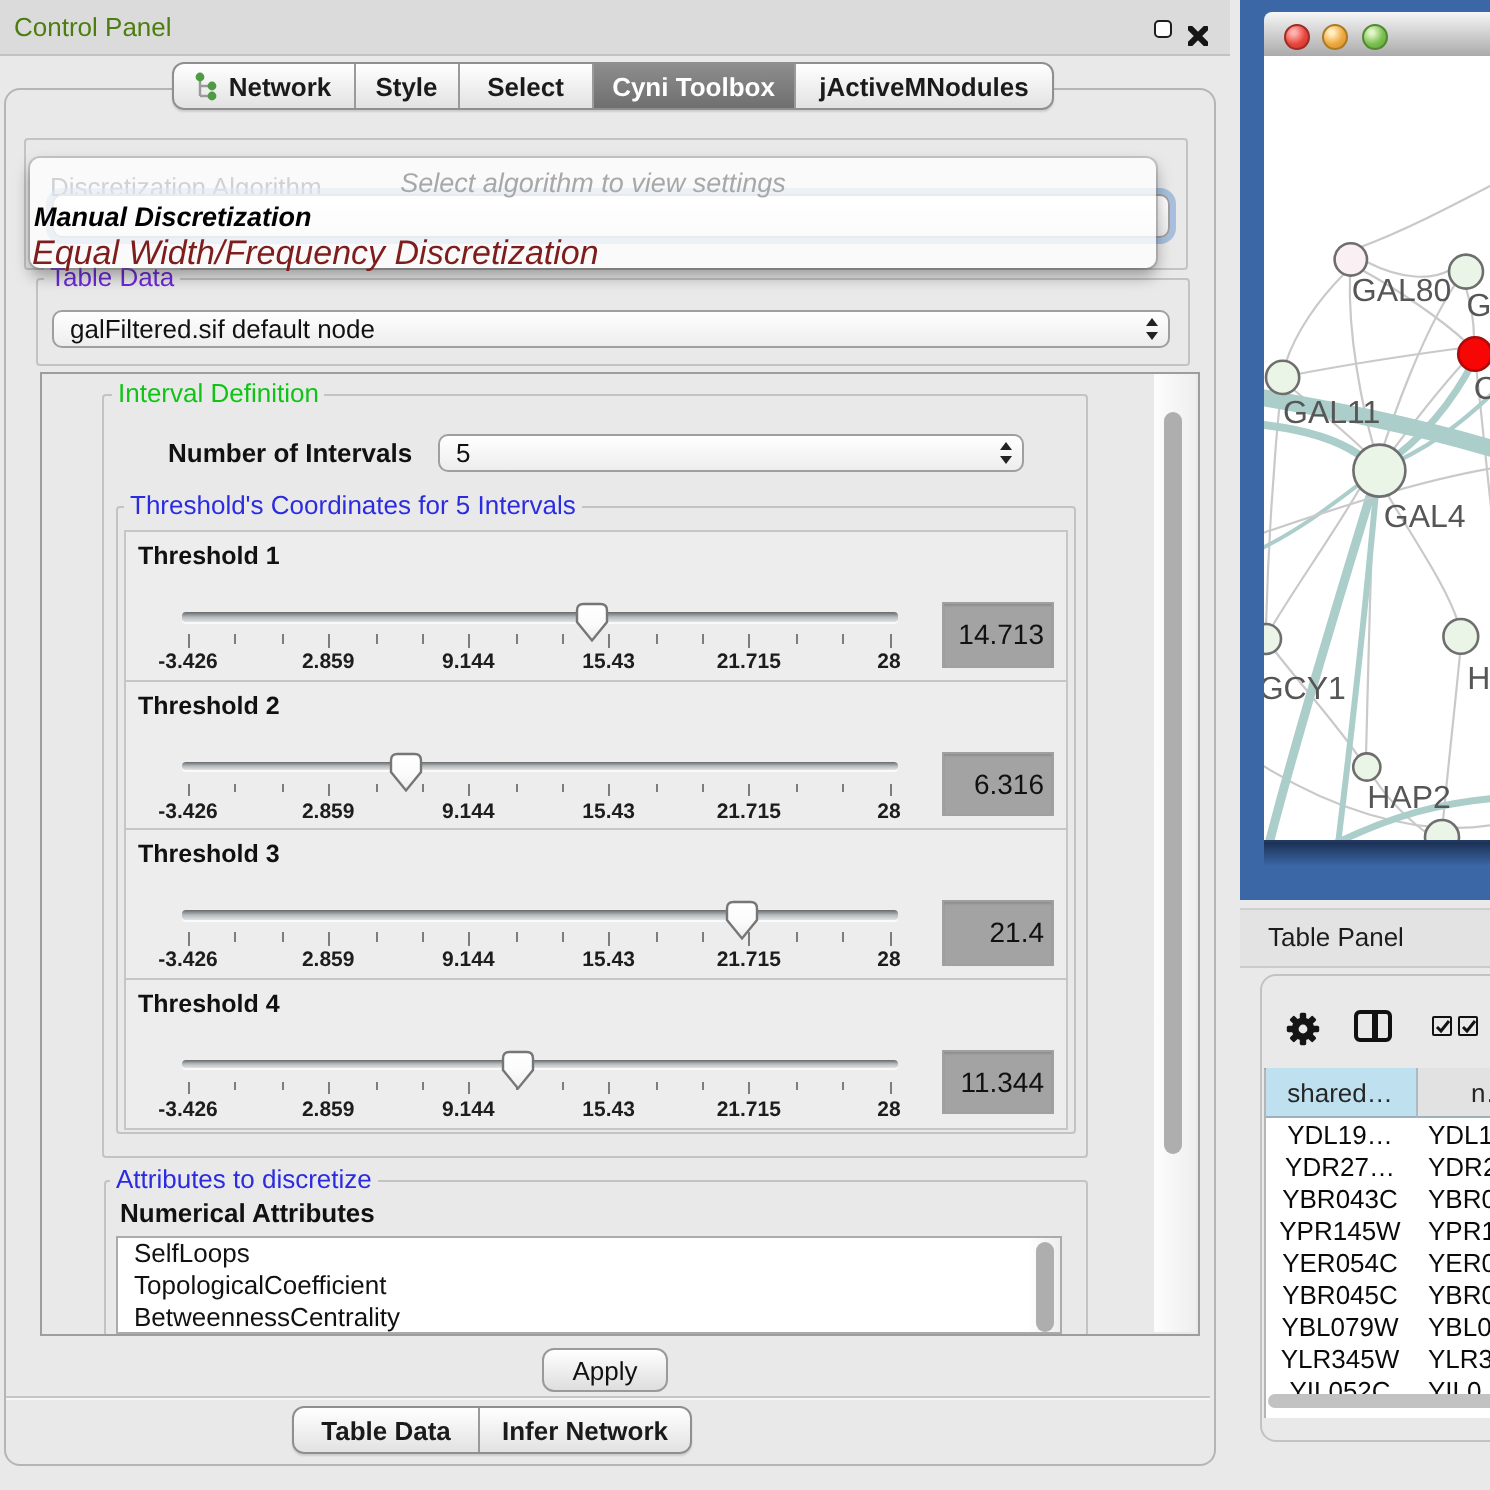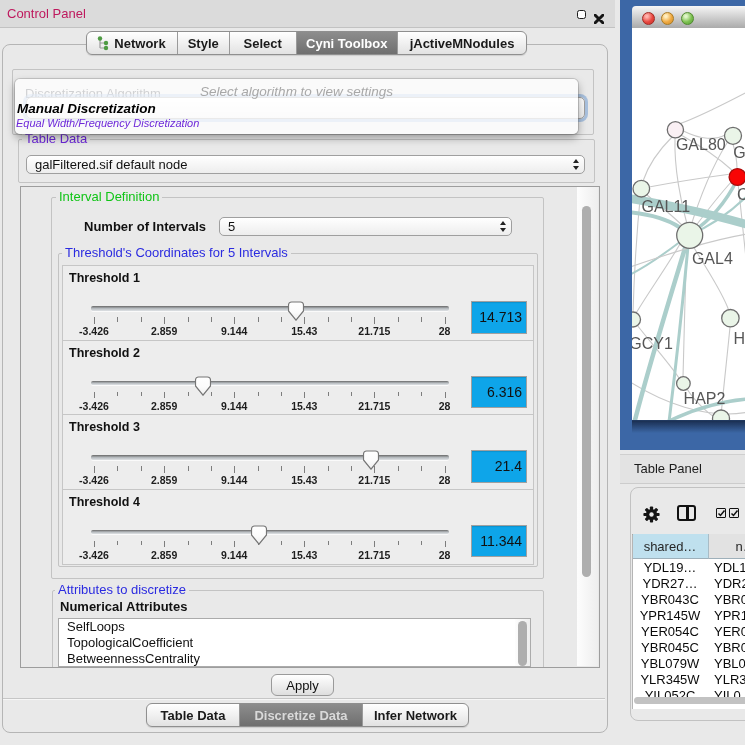--- a/index.html
+++ b/index.html
@@ -1,21 +1,21 @@
 <!DOCTYPE html>
 <html><head><meta charset="utf-8">
 <style>
 html,body{margin:0;padding:0;}
 body{width:745px;height:745px;overflow:hidden;background:#e9e9e9;
 font-family:"Liberation Sans",sans-serif;-webkit-font-smoothing:antialiased;}
 #app{position:relative;width:745px;height:745px;}
 .abs{position:absolute;}
 
 #titlebar{left:0;top:0;width:615px;height:27px;background:#dbdbdb;border-bottom:1px solid #c2c2c2;}
-#titlebar .t{position:absolute;left:7px;top:6px;font-size:13px;color:#be185d;}
+#titlebar .t{position:absolute;left:7px;top:6px;font-size:13px;color:#4d7c0f;}
 #winsq{left:577px;top:10px;width:6.5px;height:7px;border:1.9px solid #1d1d1d;border-radius:2.5px;background:#fdfdfd;}
 #winx{left:594px;top:10px;}
 
 .seg{position:absolute;z-index:3;display:flex;border:1px solid #8f8f8f;border-radius:6px;overflow:hidden;
 background:linear-gradient(#ffffff,#e2e2e2);box-shadow:0 1px 1px rgba(0,0,0,0.12);}
 .seg .it{font-size:13px;font-weight:bold;color:#1a1a1a;display:flex;align-items:center;justify-content:center;
 border-left:1px solid #9a9a9a;white-space:nowrap;}
 .seg .it:first-child{border-left:none;}
 .seg .sel{background:linear-gradient(#8d8d8d,#6f6f6f);color:#fff;}
 
@@ -29,21 +29,21 @@
 .arr b{width:0;height:0;border-left:3.5px solid transparent;border-right:3.5px solid transparent;display:block;}
 .arr .up{border-bottom:4.5px solid #222;margin-bottom:2.5px;}
 .arr .dn{border-top:4.5px solid #222;}
 
 #scrollpane{left:20px;top:186px;width:578px;height:480px;border:1px solid #9d9d9d;background:#e9e9e9;overflow:hidden;}
 .vtrack{position:absolute;background:linear-gradient(to right,#fdfdfd,#eeeeee);}
 .vthumb{position:absolute;background:#aeaeae;border-radius:5px;}
 
 .trow{position:absolute;left:41px;width:470px;height:74.5px;border:1px solid #c6c6c6;background:#ededed;}
 .trow .lbl{position:absolute;left:6px;top:5px;font-size:12.5px;font-weight:bold;color:#111;}
-.vbox{position:absolute;box-sizing:border-box;left:408px;top:35px;width:56px;height:32.5px;background:#0ea5e9;border:1px solid #a0a0a0;
+.vbox{position:absolute;box-sizing:border-box;left:408px;top:35px;width:56px;height:32.5px;background:#a3a3a3;border:1px solid #a0a0a0;
 box-shadow:inset 0 1px 1px rgba(0,0,0,0.12);font-size:14px;color:#111;text-align:right;padding:0 4px 0 0;
 display:flex;align-items:center;justify-content:flex-end;}
 .sl-track{position:absolute;left:28px;width:358px;height:4.5px;top:40px;border-radius:2px;
 background:linear-gradient(#686868,#b5babe 50%,#dfe2e5);box-shadow:0 1px 0 #fafafa;}
 .tick{position:absolute;width:1px;background:#7d7d7d;}
 .slab{position:absolute;font-size:10.5px;font-weight:bold;color:#1d1d1d;transform:translateX(-50%);white-space:nowrap;}
 .thumb{position:absolute;top:35px;width:17px;height:20px;transform:translateX(-50%);}
 
 #attrlist{left:37px;top:431px;width:473px;height:49px;box-sizing:border-box;background:#fff;border:1px solid #ababab;font-size:13px;color:#111;}
 #attrlist div{padding-left:8px;height:16px;line-height:16px;}
@@ -58,21 +58,21 @@
 #canshadow{left:12px;top:420px;width:113px;height:12px;background:linear-gradient(rgba(8,18,38,0.65),rgba(60,103,166,0));border-top:1px solid rgba(5,12,28,0.5);}
 #tptitle{left:620px;top:454px;width:125px;height:28px;background:#e3e3e3;border-top:1px solid #cfcfcf;border-bottom:1px solid #cccccc;}
 #tpbox{left:630px;top:487px;width:130px;height:232px;border:1px solid #c2c2c2;border-radius:8px;background:#e9e9e9;}
 .hdr{position:absolute;top:47px;height:24px;font-size:13px;color:#262626;display:flex;align-items:center;justify-content:center;}
 .trowt{position:absolute;font-size:13px;color:#0a0a0a;height:16px;display:flex;align-items:center;justify-content:center;}
 
 #popup{z-index:10;left:15px;top:79px;width:563px;height:55px;background:rgba(255,255,255,0.78);border-radius:5px;
 box-shadow:0 4px 8px rgba(0,0,0,0.35),0 0 0 1px rgba(150,150,150,0.4);font-style:italic;}
 #popup .r1{position:absolute;left:0;right:0;top:5px;text-align:center;font-size:13.5px;color:#a8a8a8;}
 #popup .r2{position:absolute;left:2px;top:21.5px;font-size:13.5px;font-weight:bold;color:#000;}
-#popup .r3{position:absolute;left:1px;top:37.5px;font-size:11px;color:#6d28d9;text-align:right;}
+#popup .r3{position:absolute;left:1px;top:37.5px;font-size:17px;color:#7f1d1d;text-align:right;}
 </style></head>
 <body>
 <div id="app">
 
 <div id="titlebar" class="abs">
       <span class="t">Control Panel</span>
     </div>
 <div id="winsq" class="abs"></div>
 <div id="winx" class="abs"><svg width="10" height="10" viewBox="0 0 10 10">
         <path d="M1.2,1.2 L8.8,8.8 M8.8,1.2 L1.2,8.8" stroke="#151515" stroke-width="3" stroke-linecap="round"></path>
@@ -287,21 +287,20 @@
 
   <div class="vtrack" style="left:556px;top:0;width:21px;height:479px;"></div>
   <div class="vthumb" style="left:561px;top:19px;width:9px;height:371px;"></div>
 </div>
 
 <div class="pushbtn" style="left:271px;top:674px;width:61px;height:20px;">Apply</div>
 <div class="abs" style="left:3px;top:698px;width:602px;height:1px;background:#c6c6c6;"></div>
 <div class="abs" style="left:3px;top:699px;width:602px;height:1px;background:#f6f6f6;"></div>
 <div class="seg" style="left:146px;top:703px;height:22px;">
  <div class="it" style="width:92px;">Table Data</div>
- <div class="it sel" style="width:122px;color:#d9d9d9;">Discretize Data</div>
  <div class="it" style="width:105px;">Infer Network</div>
 </div>
 
 <div id="netframe" class="abs">
  <div id="nettitle" class="abs">
   <div class="light" style="left:9.5px;background:radial-gradient(circle at 35% 30%,#ffb3ad 10%,#e8463e 55%,#c5332c 100%);border:0.5px solid #a02a24;"></div>
   <div class="light" style="left:29px;background:radial-gradient(circle at 35% 30%,#ffeec0 10%,#efa83f 55%,#d18c2c 100%);border:0.5px solid #a97b22;"></div>
   <div class="light" style="left:48.5px;background:radial-gradient(circle at 35% 30%,#e0f5c8 10%,#7cc050 55%,#55a038 100%);border:0.5px solid #51892f;"></div>
  </div>
  <div id="canvas" class="abs">

